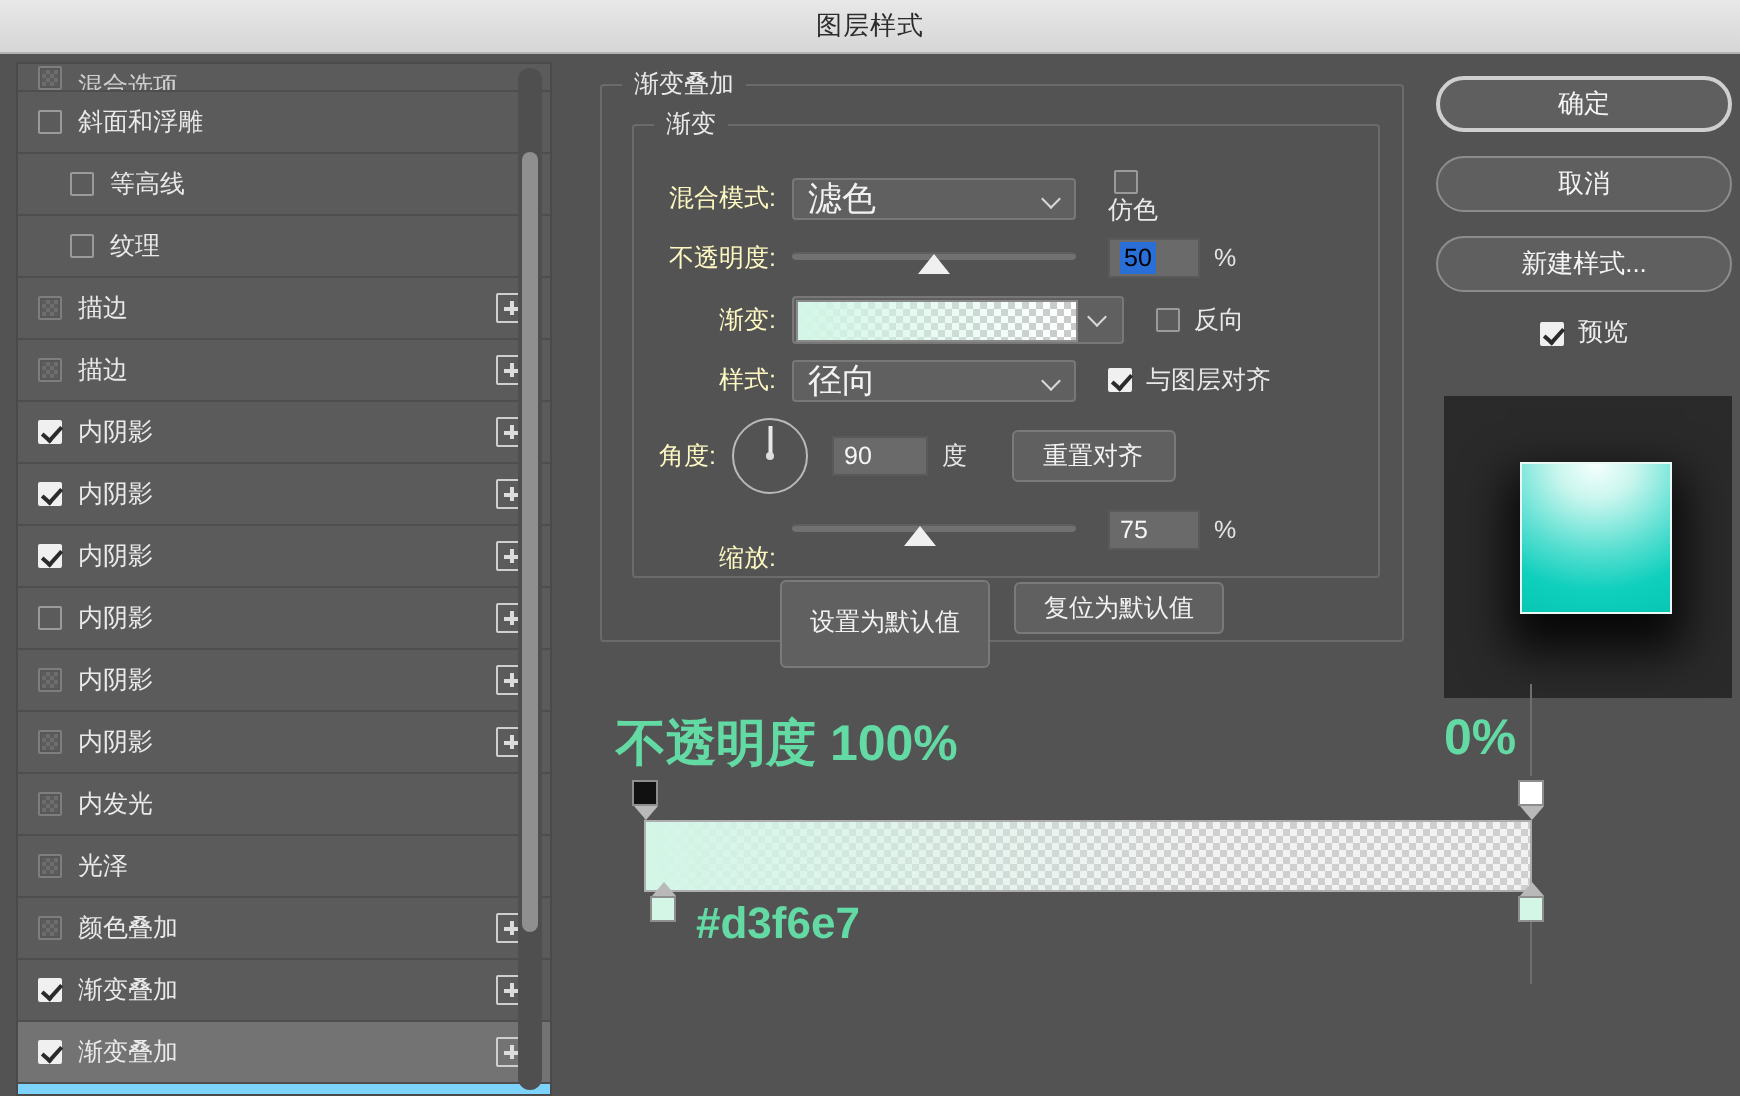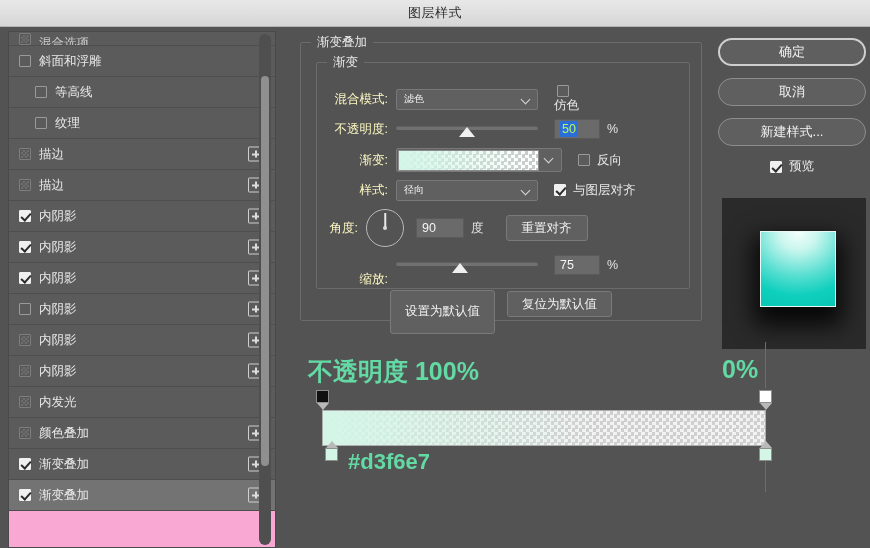--- a/index.html
+++ b/index.html
@@ -26,21 +26,21 @@
     display: flex; align-items: center; justify-content: center;
   }
   .titlebar .t {
     font-size: 13px; color: #2c2c2c; letter-spacing: .5px;
   }
 
   
   .sidebar {
     position: absolute; left: 8px; top: 31px;
     width: 268px; height: 517px;
-    background: #f9a8d4;
+    background: #7dd3fc;
     border: 1px solid #4a4a4a;
     overflow: hidden;
   }
   .fx-row {
     position: relative;
     height: 31px;
     border-bottom: 1px solid #4e4e4e;
     background: #5b5b5b;
     display: flex; align-items: center;
     padding-left: 10px;
@@ -168,21 +168,21 @@
 
   
   .select {
     position: relative;
     height: 21px;
     background: #606060;
     border: 1px solid #787878;
     border-radius: 2px;
     display: flex; align-items: center;
     padding-left: 7px;
-    font-size: 10px;
+    font-size: 17px;
     color: #f2f2f2;
     cursor: default;
   }
   .select .chev {
     position: absolute; right: 7px; top: 6px;
     width: 8px; height: 8px;
   }
   .select .chev::after {
     content: "";
     position: absolute; left: 0; top: 0;
@@ -201,21 +201,21 @@
     padding: 0 5px;
     font-size: 12.5px;
     color: #f5f5f5;
     cursor: text;
   }
   .numfield.sel {
     background: #6a6a6a;
   }
   .numfield.sel .val {
     background: #2a6fd8;
-    color: #bef264;
+    color: #000000;
     padding: 1px 2px;
   }
   .unit {
     font-size: 12.5px;
     color: #e4e4e4;
     margin-left: 7px;
   }
 
   
   .slider { position: relative; height: 20px; }
@@ -466,20 +466,24 @@
           <span class="cb dim"></span>
           <span class="fx-label">内阴影</span>
           <span class="plus"></span>
         </div>
         <div class="fx-row">
           <span class="cb dim"></span>
           <span class="fx-label">内发光</span>
         </div>
         <div class="fx-row">
           <span class="cb dim"></span>
+          <span class="fx-label">光泽</span>
+        </div>
+        <div class="fx-row">
+          <span class="cb dim"></span>
           <span class="fx-label">颜色叠加</span>
           <span class="plus"></span>
         </div>
         <div class="fx-row">
           <span class="cb checked"></span>
           <span class="fx-label">渐变叠加</span>
           <span class="plus"></span>
         </div>
         <div class="fx-row selected">
           <span class="cb checked"></span>

